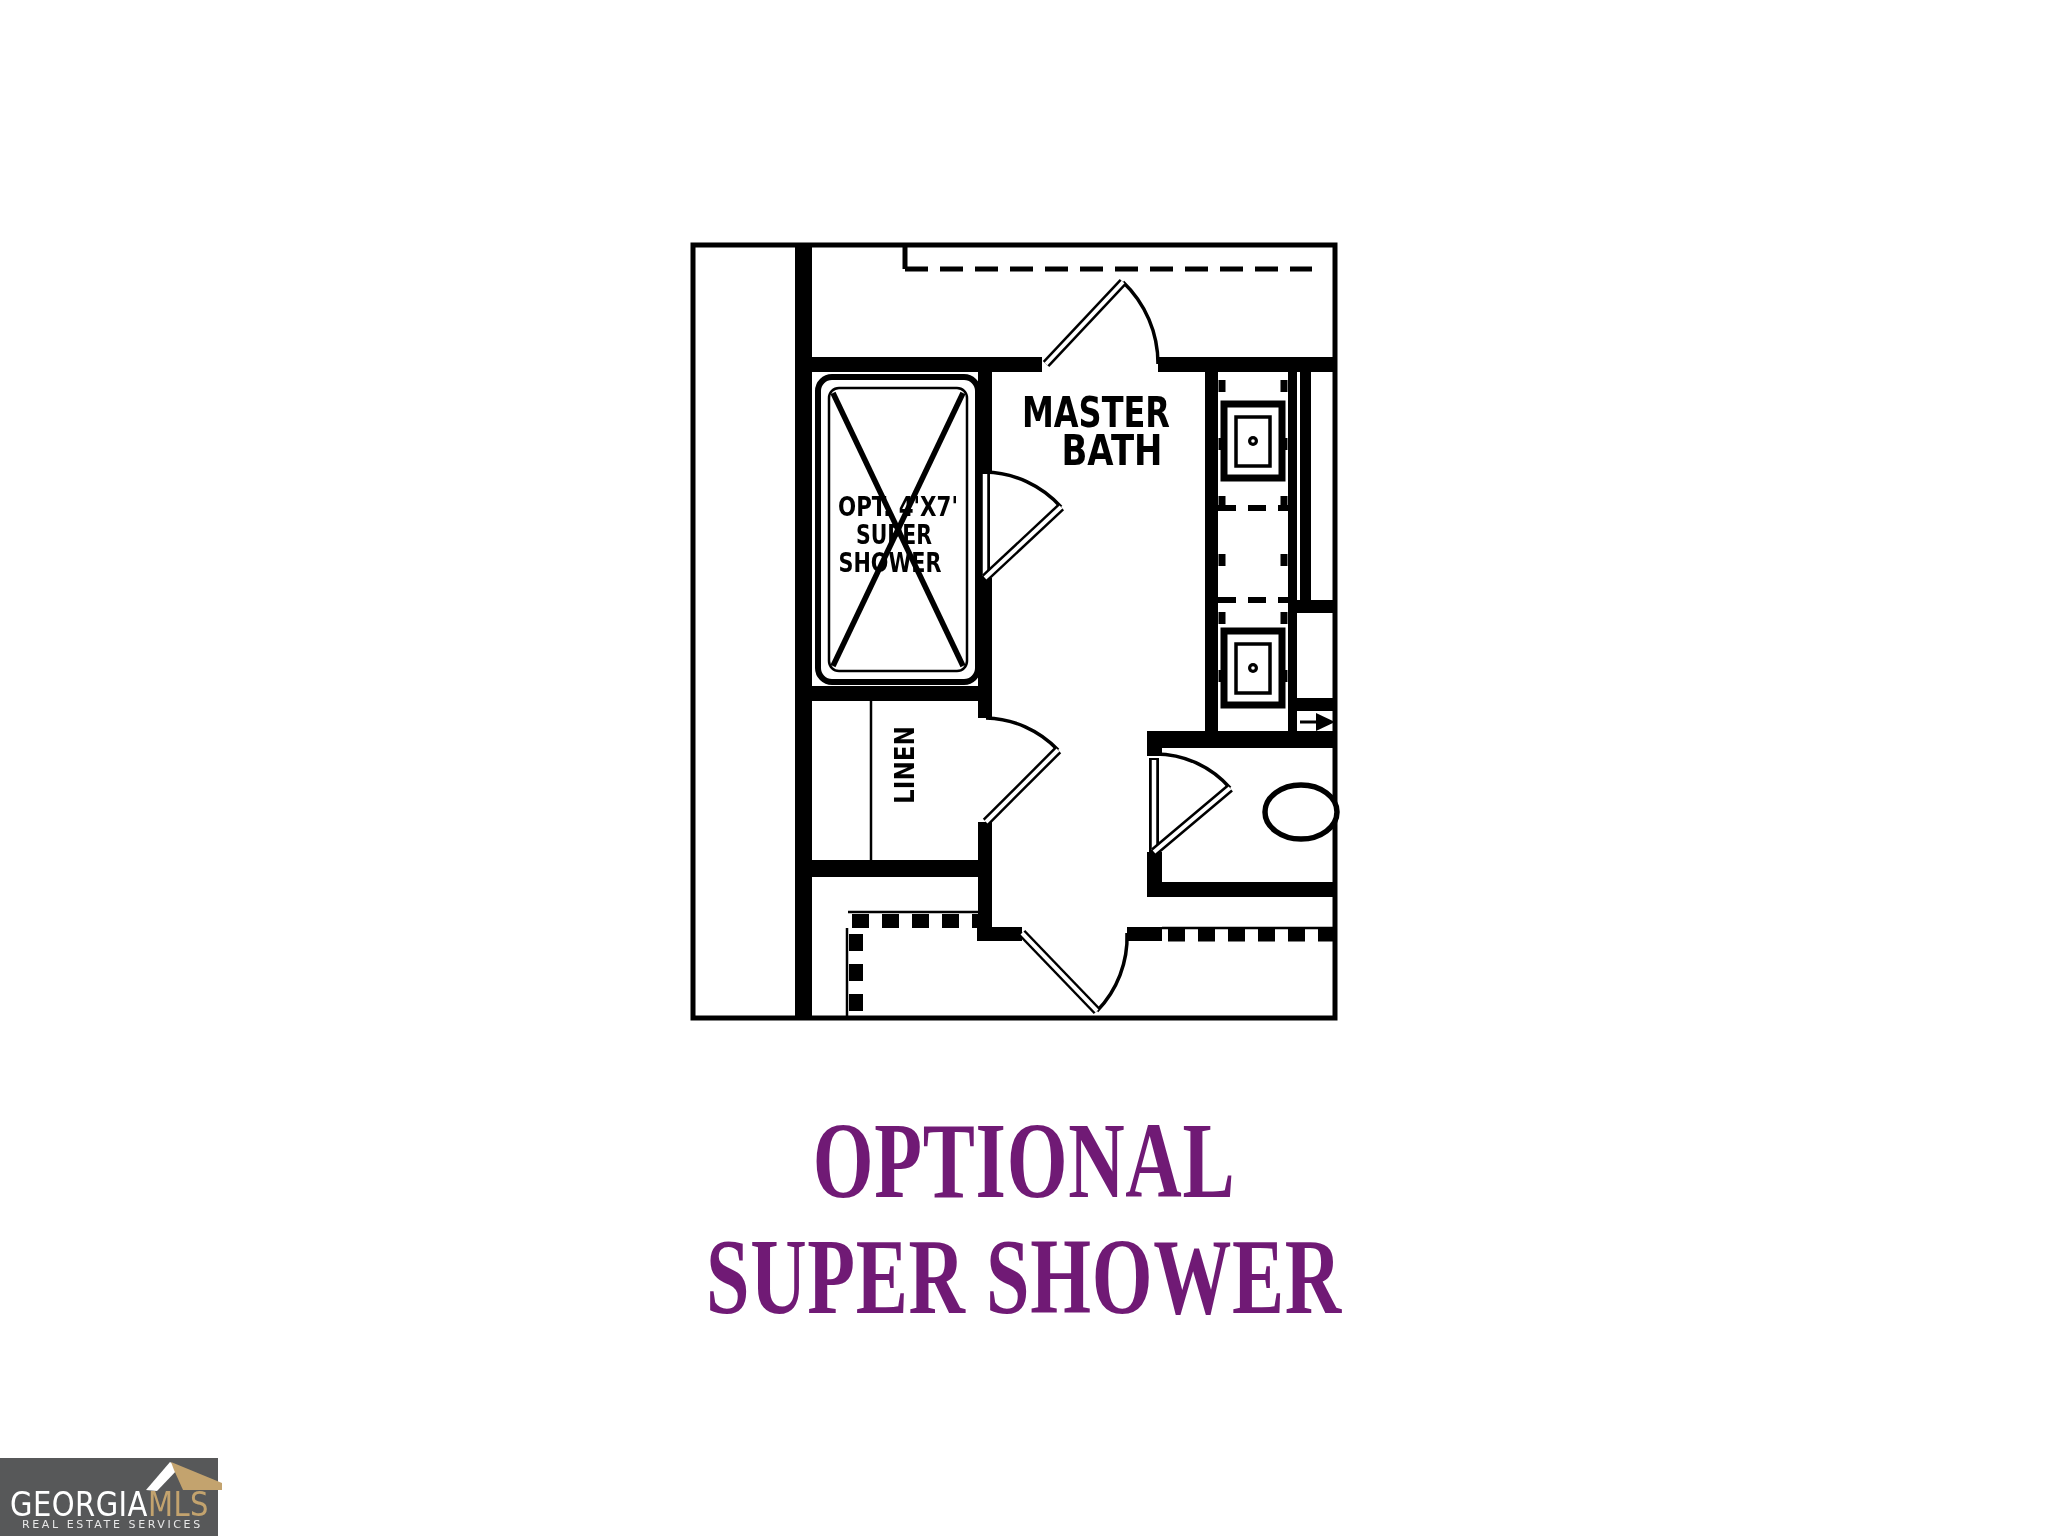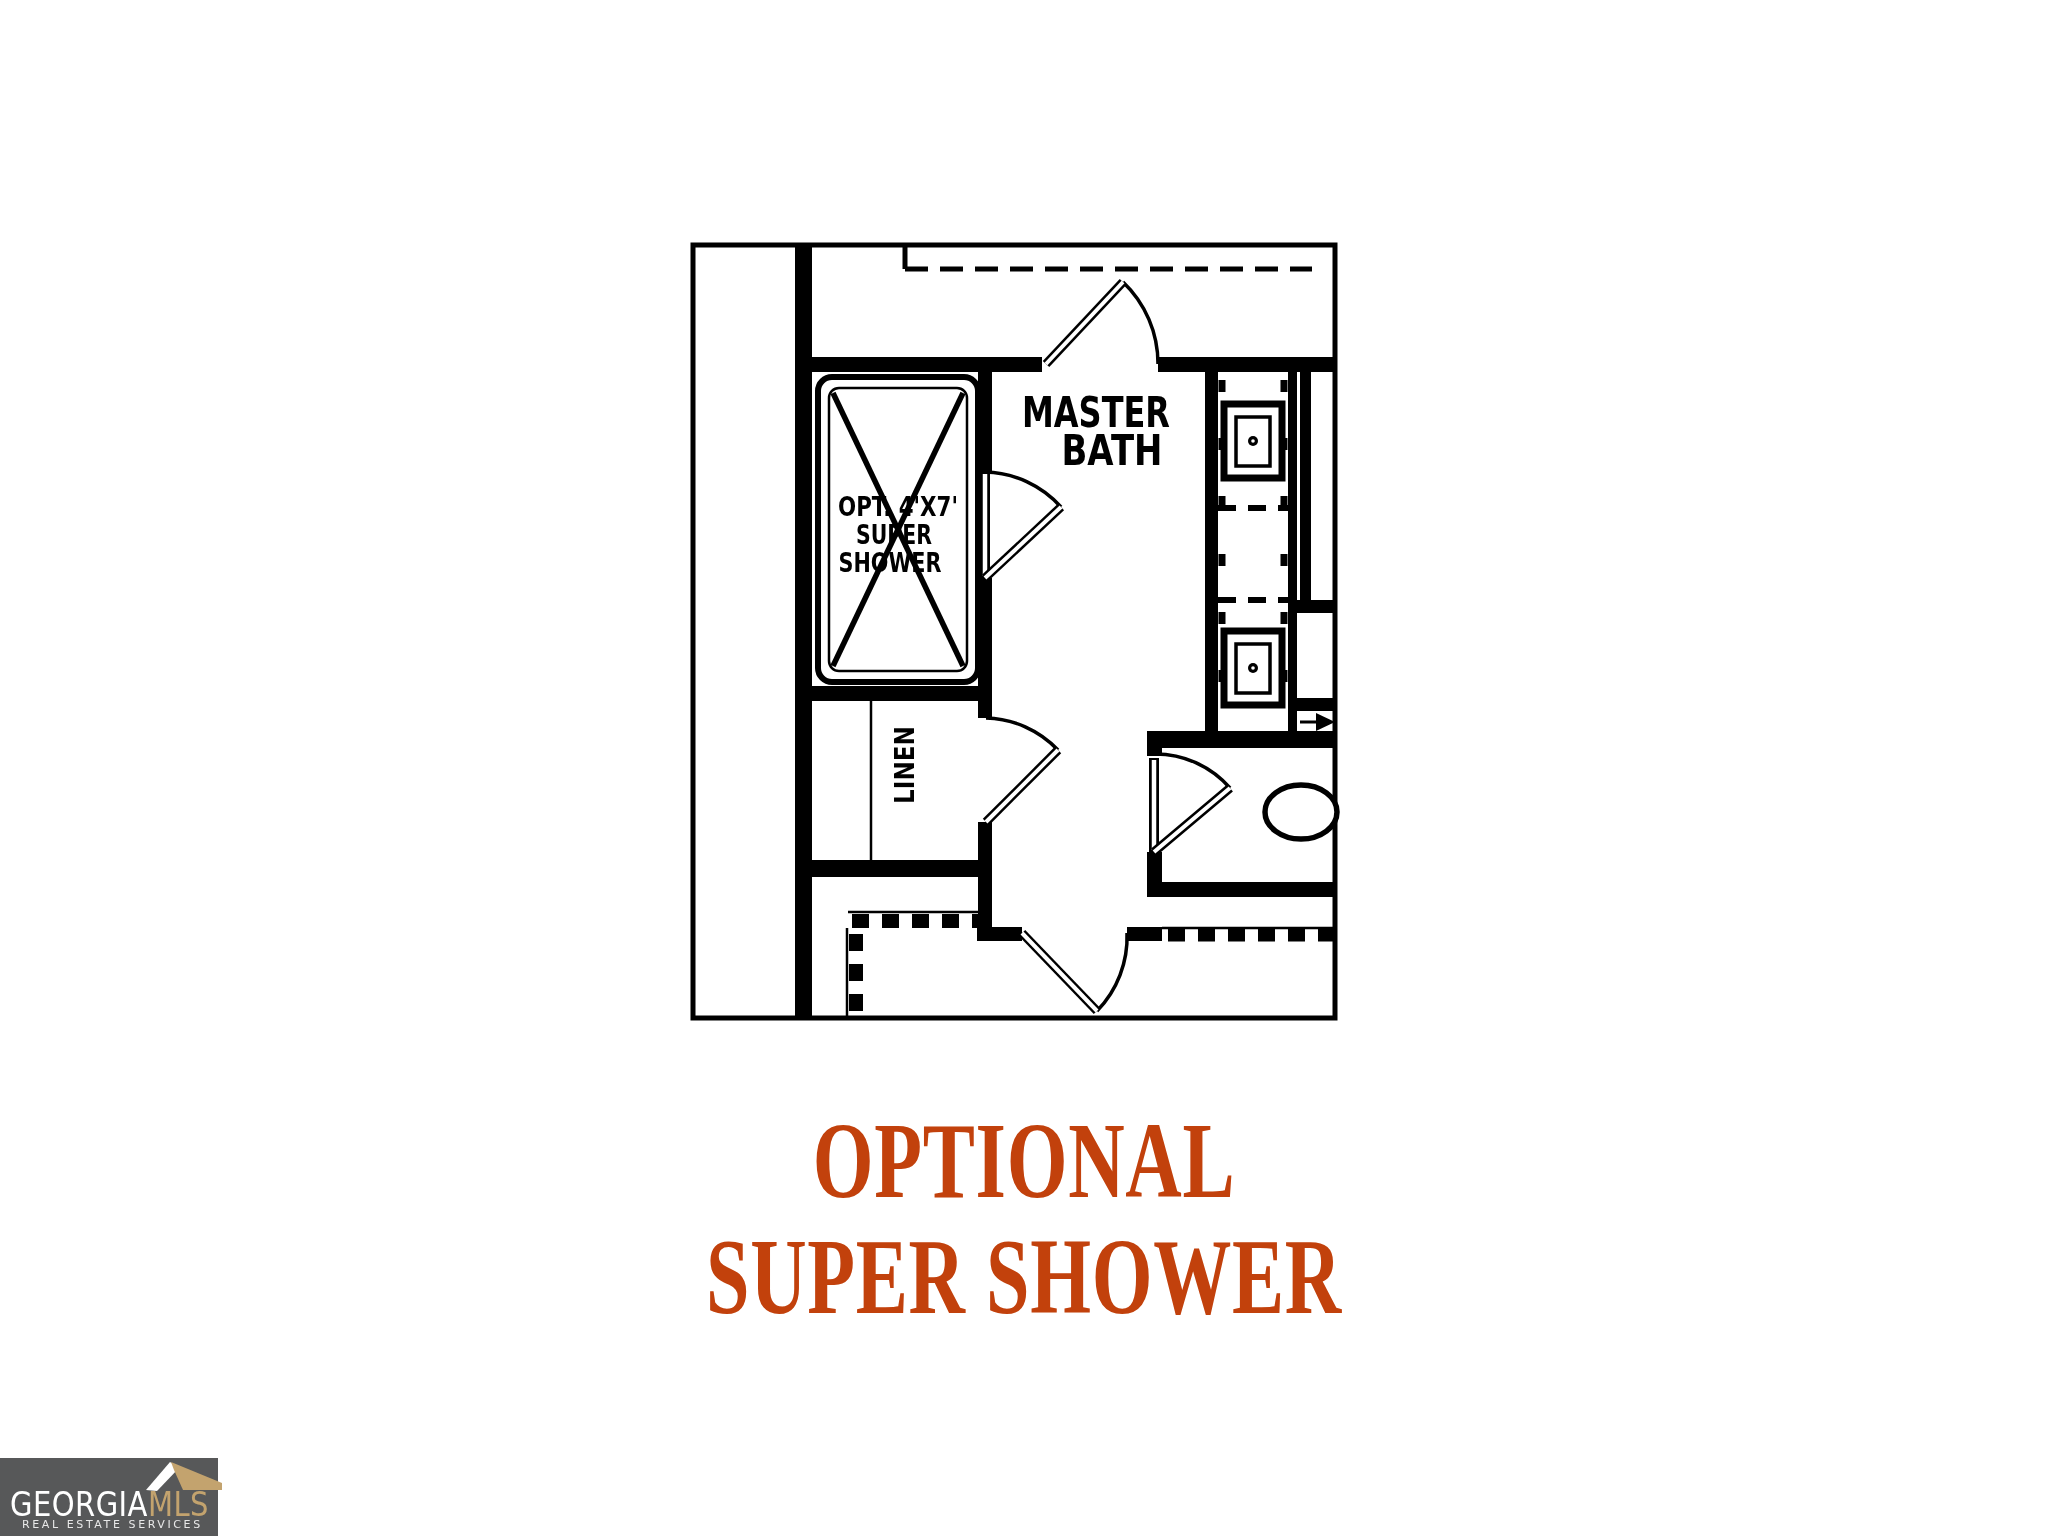--- a/index.html
+++ b/index.html
@@ -9,21 +9,21 @@
     overflow:hidden;
     position:relative;
     font-family:"DejaVu Sans", sans-serif;
   }
   .stage { position:absolute; inset:0;border-radius:25px; }
   svg.plan { position:absolute; left:0; top:0; }
   .plan-label { font-family:"DejaVu Sans", sans-serif; font-weight:700; fill:#000000; }
   .caption {
     position:absolute; top:1103px; left:0; width:2048px;
     text-align:center;
-    color:#c2410c;
+    color:#701a75;
     font-family:"Liberation Serif", serif;
     font-weight:700;
     font-size:107px;
     line-height:116px;
     letter-spacing:1px;
   }
   .caption-line { transform:scaleX(0.73); }
   .logo {
     position:absolute; left:0; top:1458px; width:218px; height:78px;
     background:#575859;

